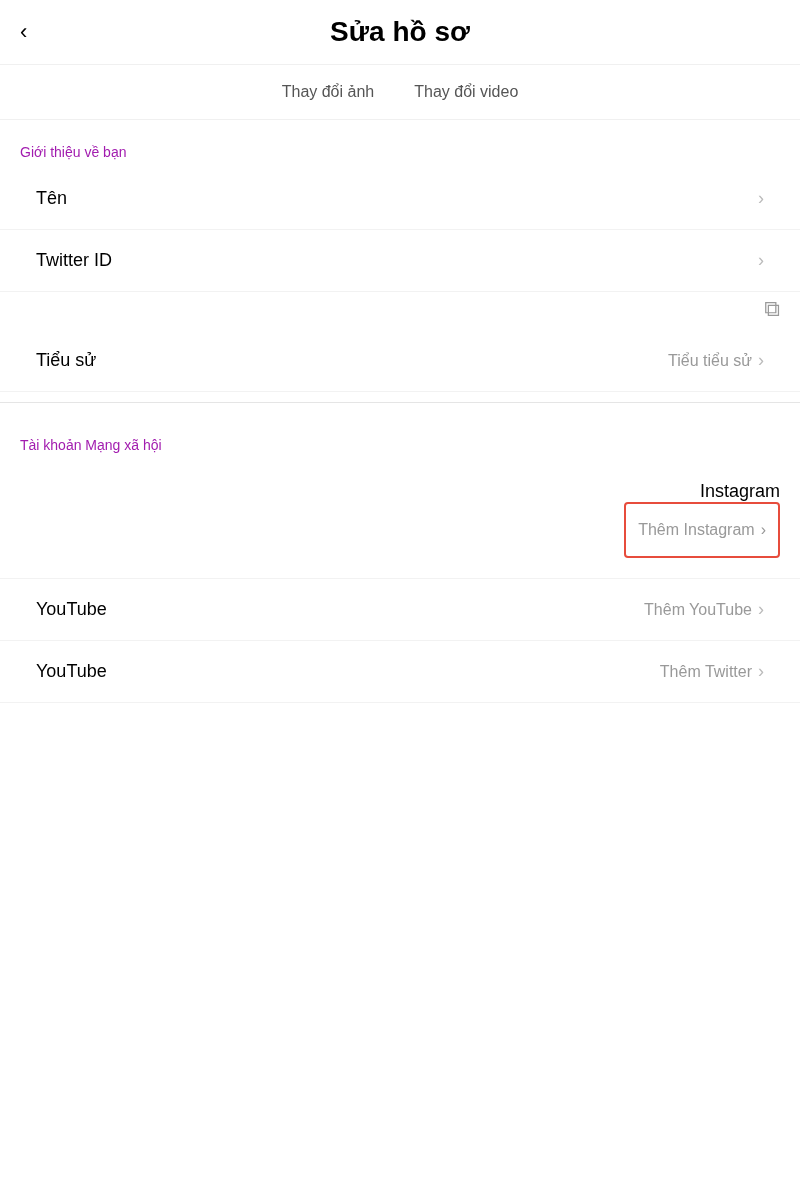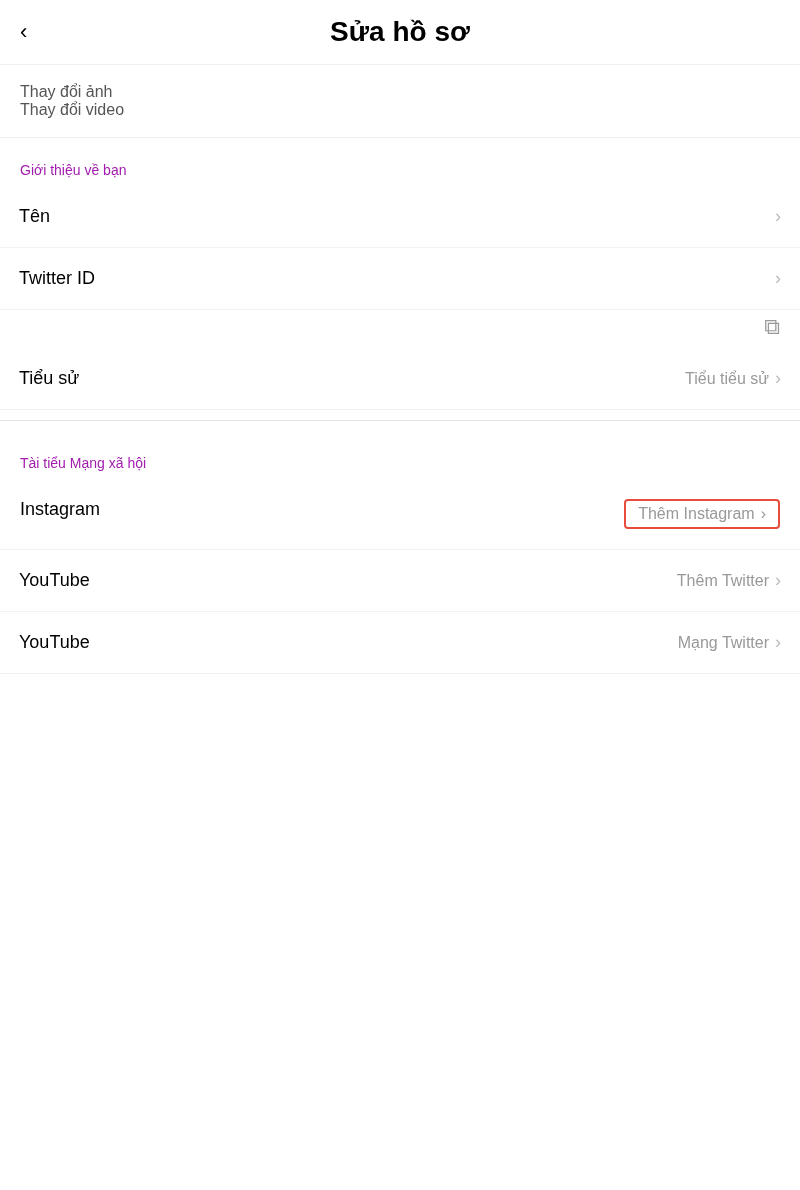--- a/index.html
+++ b/index.html
@@ -37,42 +37,42 @@
 
     .header-title {
       font-size: 28px;
       font-weight: 700;
       color: #000;
     }
 
     .photo-buttons {
       display: flex;
       justify-content: center;
+      gap: 40px;
       padding: 18px 20px;
       border-bottom: 1px solid #f0f0f0;
-      flex-direction: column;
     }
 
     .photo-btn {
       font-size: 16px;
       color: #555;
       cursor: pointer;
     }
 
     .section-label {
       font-size: 14px;
       color: #a21caf;
       padding: 24px 20px 8px 20px;
     }
 
     .row {
       display: flex;
       align-items: center;
       justify-content: space-between;
-      padding: 20px 19px;
+      padding: 20px 36px;
       border-bottom: 1px solid #f2f2f2;
       cursor: pointer;
     }
 
     .row-label {
       font-size: 18px;
       font-weight: 500;
       color: #000;
     }
 
@@ -105,33 +105,34 @@
       background: #e5e5e5;
       margin: 10px 0;
     }
 
     .social-section {
       margin-top: 0;
     }
 
     .instagram-row {
       display: flex;
-      align-items: flex-start;
+      align-items: flex-end;
       justify-content: space-between;
       padding: 20px 20px;
       border-bottom: 1px solid #f2f2f2;
       cursor: pointer;
+      flex-direction: column;
     }
 
     .instagram-highlight {
       display: flex;
       align-items: center;
       gap: 6px;
       border: 2px solid #e74c3c;
-      padding: 4px 12px;
+      padding: 17px 12px;
       border-radius: 4px;
     }
 
     .instagram-highlight .add-text {
       color: #999;
       font-size: 16px;
     }
 
     .instagram-highlight .chevron {
       color: #999;
@@ -174,37 +175,37 @@
 <div class="row">
   <span class="row-label">Tiểu sử</span>
   <div class="row-right">
     <span>Tiểu tiểu sử</span>
     <span class="chevron">›</span>
   </div>
 </div>
 
 <div class="divider"></div>
 
-<div class="section-label social-section">Tài tiểu Mạng xã hội</div>
+<div class="section-label social-section">Tài khoản Mạng xã hội</div>
 
 <div class="instagram-row">
   <span class="row-label">Instagram</span>
   <div class="instagram-highlight">
     <span class="add-text">Thêm Instagram</span>
     <span class="chevron">›</span>
   </div>
 </div>
 
 <div class="row">
   <span class="row-label">YouTube</span>
   <div class="row-right">
+    <span>Thêm YouTube</span>
+    <span class="chevron">›</span>
+  </div>
+</div>
+
+<div class="row">
+  <span class="row-label">YouTube</span>
+  <div class="row-right">
     <span>Thêm Twitter</span>
     <span class="chevron">›</span>
   </div>
 </div>
 
-<div class="row">
-  <span class="row-label">YouTube</span>
-  <div class="row-right">
-    <span>Mạng Twitter</span>
-    <span class="chevron">›</span>
-  </div>
-</div>
-
 </body></html>

